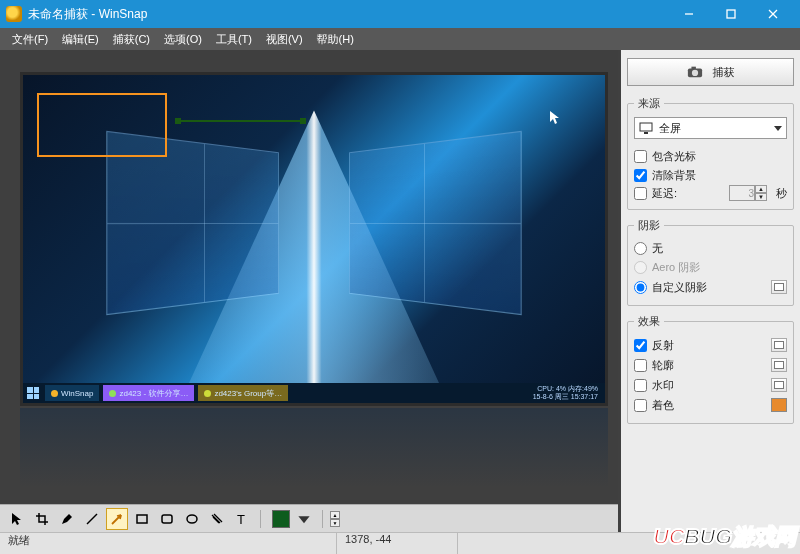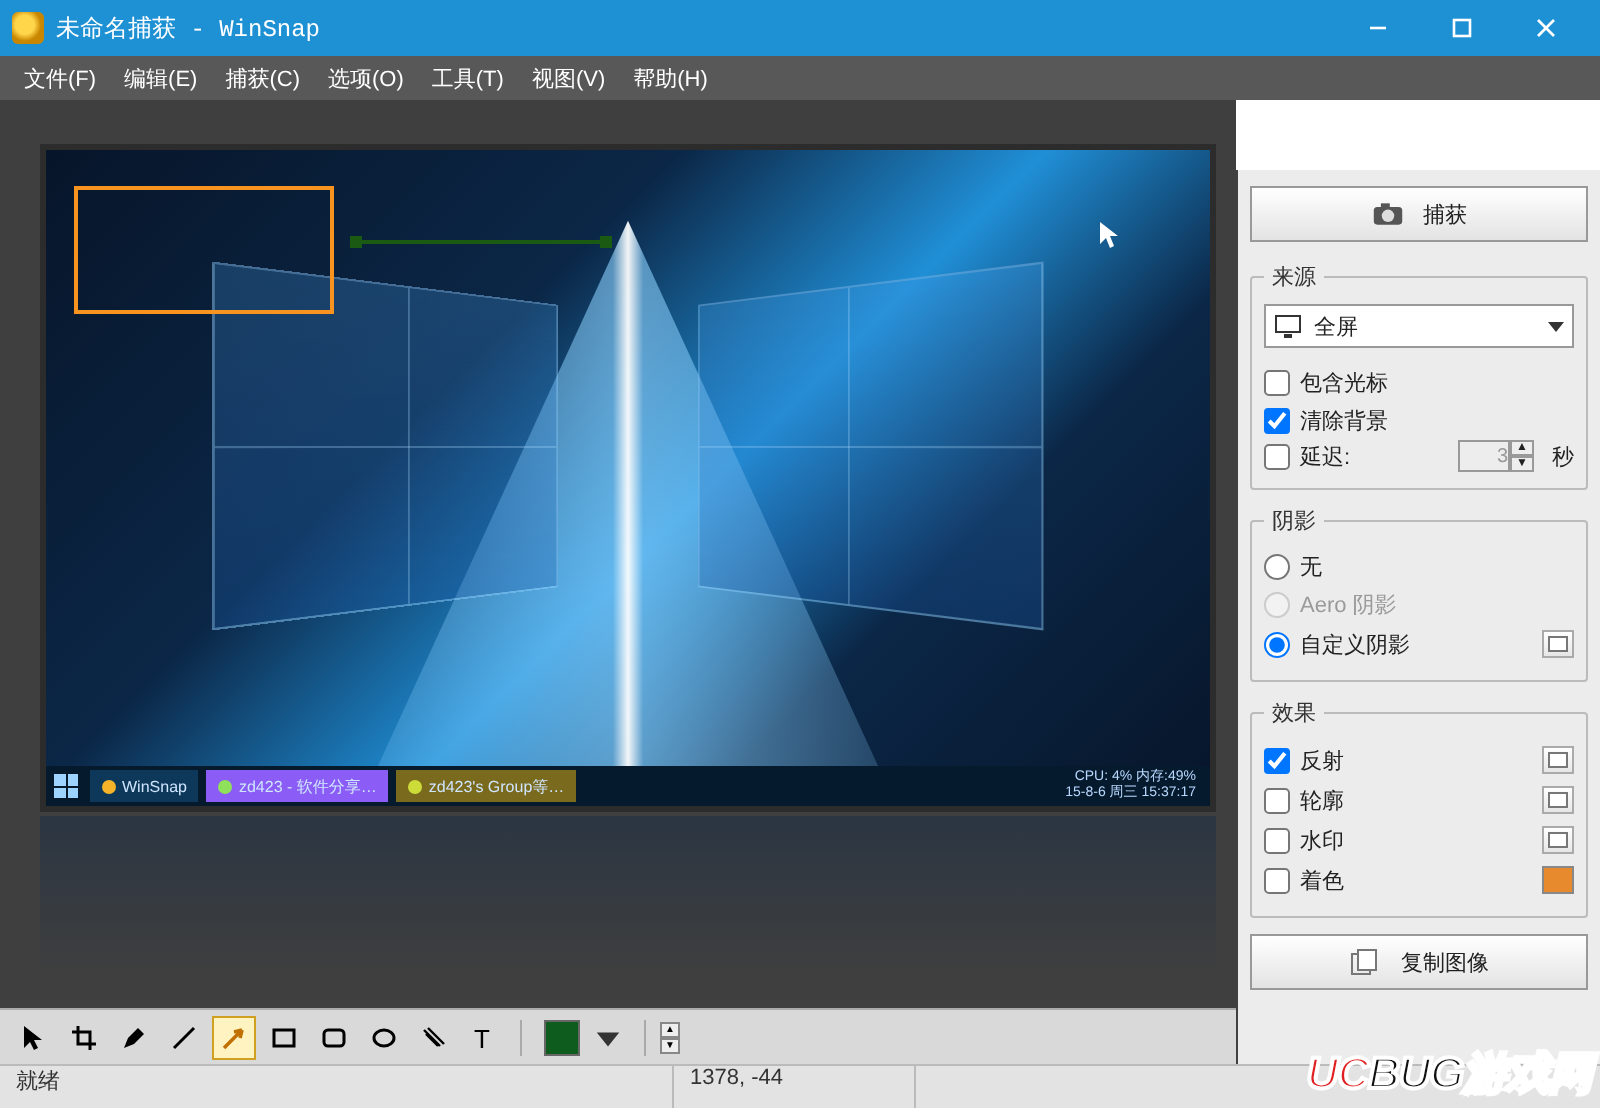--- a/index.html
+++ b/index.html
@@ -1,20 +1,20 @@
 <!DOCTYPE html>
 <html><head>
 <meta charset="utf-8">
 <style>
 * { box-sizing: border-box; margin: 0; padding: 0; font-family: "Microsoft YaHei", sans-serif; }
 body { width: 800px; height: 554px; overflow: hidden; background: #fff; position: relative; }
 
 .titlebar { height: 28px; background: #1e90d4; display: flex; align-items: center; padding: 0 6px; color: #fff; font-size: 12px; }
 .titlebar .icon { width: 16px; height: 16px; margin-right: 6px; background: radial-gradient(circle at 40% 40%, #ffd54a 35%, #c98600 60%); border-radius: 3px; }
-.titlebar .title { flex: 1; font-family: Liberation Mono, monospace; }
+.titlebar .title { flex: 1; }
 .winbtn { width: 42px; height: 28px; display: flex; align-items: center; justify-content: center; cursor: pointer; position:relative; }
 .winbtn svg { width: 10px; height: 10px; stroke: #fff; stroke-width: 1.3; fill: none; }
 
 .menubar { height: 22px; background: #585858; display: flex; align-items: center; padding: 0 6px; gap: 2px; }
 .menubar .m { color: #fff; font-size: 11px; padding: 0 6px; height: 100%; display: flex; align-items: center; cursor: pointer; }
 
 .main { display: flex; height: calc(100% - 28px - 22px - 22px); }
 .canvas-pane { flex: 1; background: #3f3f3f; display: flex; flex-direction: column; }
 .canvas-area { flex: 1; display: flex; align-items: flex-start; justify-content: center; padding: 22px 10px 0 20px; position: relative; }
 
@@ -55,21 +55,21 @@
 
 .toolbar { height: 28px; background: #d9d9d9; border-top: 1px solid #aaa; display: flex; align-items: center; padding: 0 6px; gap: 3px; }
 .tool { width: 22px; height: 22px; display: flex; align-items: center; justify-content: center; cursor: pointer; border: 1px solid transparent; }
 .tool.sel { background: #fff3c2; border-color: #d0a020; }
 .tool svg { width: 14px; height: 14px; }
 .color-swatch { width: 18px; height: 18px; background: #0e5c1e; border: 1px solid #666; margin-left: 4px; }
 .tool-sep { width: 1px; height: 18px; background: #aaa; margin: 0 4px; }
 .spin-sm { display:flex; flex-direction:column; }
 .spin-sm span{ width:10px; height:8px; border:1px solid #888; background:#eee; font-size:5px; line-height:6px; text-align:center; }
 
-.sidepanel { width: 184px; background: #ececec; border-left: 1px solid #404040; padding: 8px 6px; font-size: 11px; color: #222; overflow: hidden; margin-top: 35px; }
+.sidepanel { width: 184px; background: #ececec; border-left: 3px solid #404040; padding: 8px 6px; font-size: 11px; color: #222; overflow: hidden; }
 .btn { display: flex; align-items: center; justify-content: center; gap: 10px; height: 28px; border: 1px solid #999; background: linear-gradient(#fff, #e3e3e3); cursor: pointer; margin-bottom: 10px; }
 .btn svg { width: 16px; height: 14px; }
 fieldset { border: 1px solid #bbb; border-radius: 2px; padding: 6px 6px 8px; margin-bottom: 8px; }
 legend { padding: 0 4px; font-size: 11px; color: #333; }
 .combo { display: flex; align-items: center; height: 22px; border: 1px solid #999; background: #fff; padding: 0 4px; cursor: pointer; }
 .combo svg.mon { width: 14px; height: 12px; margin-right: 6px; }
 .combo .lbl { flex: 1; }
 .combo .caret { border-left: 4px solid transparent; border-right: 4px solid transparent; border-top: 5px solid #333; }
 .chkrow, .radrow { display: flex; align-items: center; gap: 5px; height: 19px; }
 .chkrow input, .radrow input { margin: 0; }
@@ -320,27 +320,20 @@
         <span>水印</span>
         <div class="cfg"></div>
       </div>
       <div class="effect-row">
         <input type="checkbox" style="">
         <span>着色</span>
         <div class="color-pick"></div>
       </div>
     </fieldset>
 
-    <div class="btn">
-      <svg viewBox="0 0 16 14">
-          <rect x="1" y="3" width="9" height="10" fill="none" stroke="#777"></rect>
-          <rect x="4" y="1" width="9" height="10" fill="#fff" stroke="#777"></rect>
-        </svg>
-      <span>复制图像</span>
-    </div>
   </div>
 </div>
 
 <div class="statusbar">
   <div class="sb-left">就绪</div>
   <div class="sb-sep"></div>
   <div class="sb-mid" style="padding-left:8px">1378, -44</div>
   <div class="sb-sep"></div>
 </div>
 

